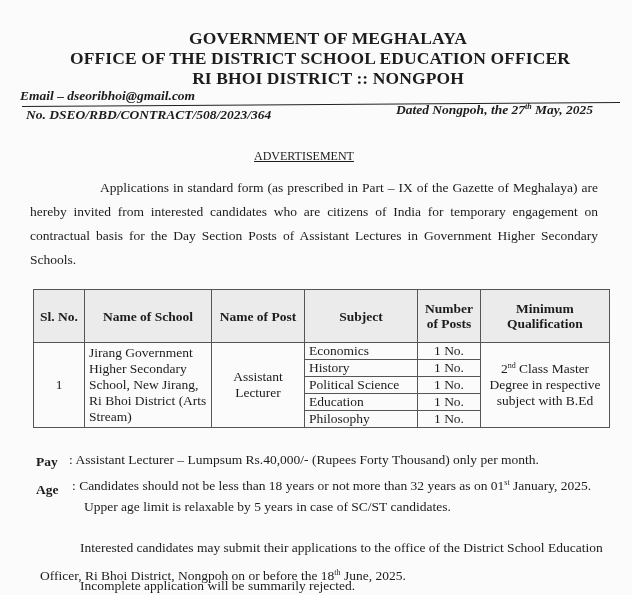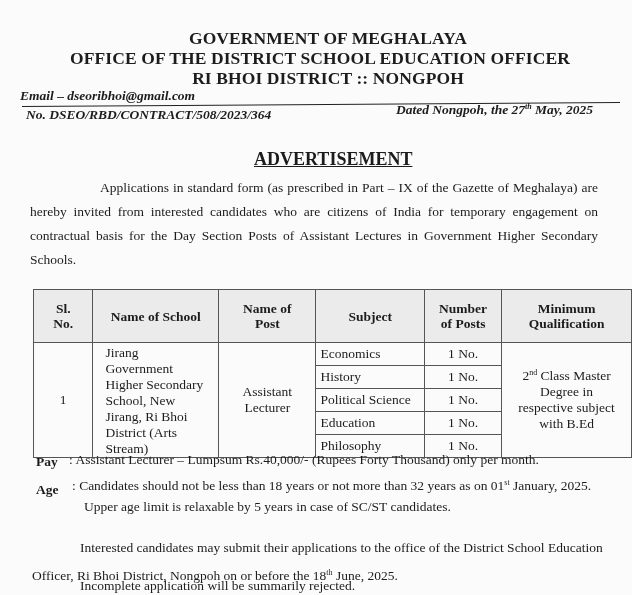--- a/index.html
+++ b/index.html
@@ -13,25 +13,25 @@
   .page { position: absolute; left: 0; top: 0; width: 632px; height: 555px; }
   .hdr-line { position: absolute; left: 0; width: 632px; text-align: center; font-weight: bold; font-size: 17.5px; letter-spacing: 0.1px; }
   #h1 { top: 28px; left: 12px; }
   #h2 { top: 48px; left: 4px; }
   #h3 { top: 68px; left: 12px; }
   #email { position: absolute; top: 88px; left: 0; width: 632px; font-style: italic; font-weight: bold; font-size: 13.5px; padding-left: 20px; box-sizing: border-box; }
   .rule { position: absolute; left: 22px; top: 104px; width: 598px; height: 0; border-top: 1.3px solid #222; transform: rotate(-0.4deg); }
   #refno { position: absolute; left: 26px; top: 107px; font-style: italic; font-weight: bold; font-size: 13.5px; }
   #dated { position: absolute; left: 396px; top: 102px; font-style: italic; font-weight: bold; font-size: 13.5px; }
   sup { font-size: 8px; vertical-align: super; line-height: 0; font-family: Liberation Serif, serif; }
-  #adv { position: absolute; top: 149px; left: 254px; font-weight: bold; font-size: 18px; text-decoration: underline; }
+  #adv { position: absolute; top: 149px; left: 254px; font-weight: normal; font-size: 12px; text-decoration: underline; }
   .para { position: absolute; left: 30px; width: 568px; font-size: 13.5px; line-height: 24px; text-align: justify; }
   #intro { top: 176px; text-indent: 70px; }
   table { position: absolute; left: 33px; top: 289px; border-collapse: collapse; font-size: 13.5px; }
-  td, th { border: 1.3px solid #555; padding: 0 12px; }
+  td, th { border: 1.3px solid #555; padding: 0 4px; }
   th { background: #ebebeb; font-weight: bold; text-align: center; height: 52px; line-height: 15px; }
   .c-sl { width: 42px; }
   .c-school { width: 118px; }
   .c-post { width: 84px; }
   .c-sub { width: 104px; }
   .c-num { width: 54px; }
   .c-qual { width: 120px; }
   td.sub { height: 16px; line-height: 16px; text-align: left; padding: 0 4px; }
   td.num { text-align: center; height: 16px; line-height: 16px; }
   td.center { text-align: center; vertical-align: middle; }
@@ -93,16 +93,16 @@
     </table>
 
   <div class="lbl" style="left:36px; top:454px;">Pay</div>
   <div class="txt" style="left:69px; top:452px;">: Assistant Lecturer – Lumpsum Rs.40,000/- (Rupees Forty Thousand) only per month.</div>
 
   <div class="lbl" style="left:36px; top:482px;">Age</div>
   <div class="txt" style="left:72px; top:478px;"><span>: Candidates should not be less than 18 years or not more than 32 years as on 01</span><sup>st</sup><span> January, 2025.</span></div>
   <div class="txt" style="left:84px; top:499px;">Upper age limit is relaxable by 5 years in case of SC/ST candidates.</div>
 
   <div class="txt" style="left:80px; top:540px; font-size:13.5px;">Interested candidates may submit their applications to the office of the District School Education</div>
-  <div class="txt" style="left:32px; top:568px;"><span>Officer, Ri Bhoi District, Nongpoh on or before the 18</span><sup>th</sup><span> June, 2025.</span></div>
+  <div class="txt" style="left:40px; top:568px;"><span>Officer, Ri Bhoi District, Nongpoh on or before the 18</span><sup>th</sup><span> June, 2025.</span></div>
 
   <div class="txt" style="left:80px; top:578px;">Incomplete application will be summarily rejected.</div>
 </div>
 
 </body></html>

